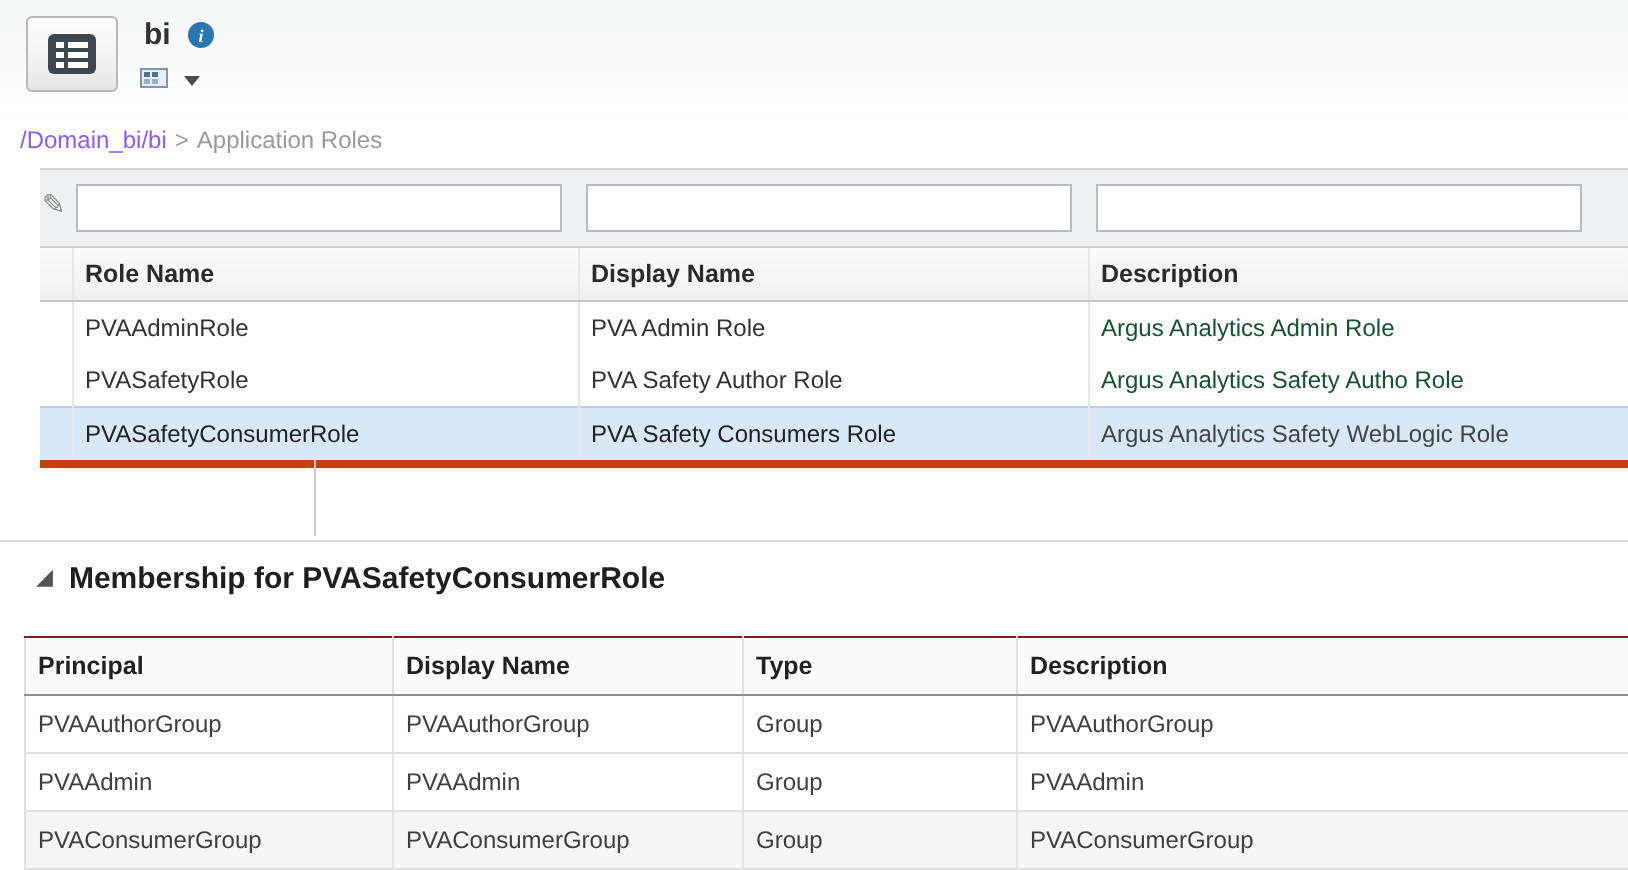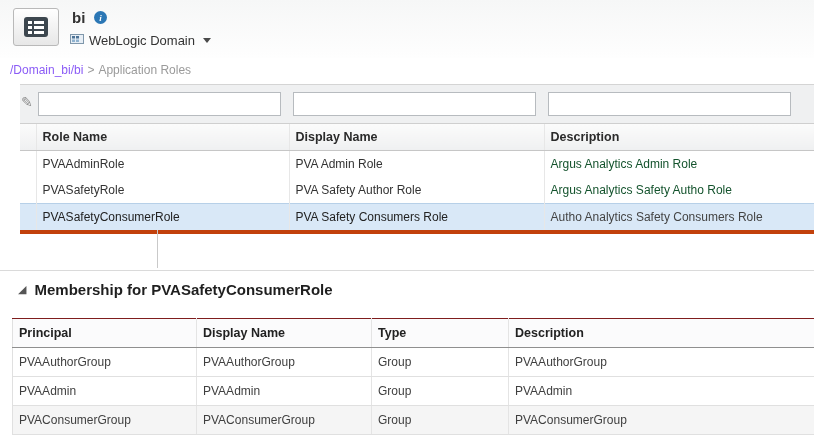--- a/index.html
+++ b/index.html
@@ -83,21 +83,20 @@
   <div class="domain-row">
     <span>
       <svg width="14" height="14" viewBox="0 0 14 14">
         <rect x="0.5" y="2.5" width="13" height="9" fill="#e7eef5" stroke="#7f97ab"></rect>
         <rect x="2" y="4" width="3" height="2.5" fill="#4d7396"></rect>
         <rect x="6" y="4" width="3" height="2.5" fill="#4d7396"></rect>
         <rect x="2" y="7.5" width="3" height="2.5" fill="#8fb2cf"></rect>
         <rect x="6" y="7.5" width="3" height="2.5" fill="#8fb2cf"></rect>
       </svg>
     </span>
-    <span>WebLogic Domain</span>
     <span class="caret"></span>
   </div>
 
   <div class="breadcrumb">
     <a>/Domain_bi/bi</a><span class="sep">&gt;</span><span>Application Roles</span>
   </div>
 
   <div class="t1-wrap">
     <div class="filter-band">
       <span class="qbe-pencil">✎</span>
@@ -130,21 +129,21 @@
         <tr>
           <td></td>
           <td>PVASafetyRole</td>
           <td>PVA Safety Author Role</td>
           <td class="desc">Argus Analytics Safety Autho Role</td>
         </tr>
         <tr class="selected">
           <td></td>
           <td>PVASafetyConsumerRole</td>
           <td>PVA Safety Consumers Role</td>
-          <td class="desc">Autho Analytics Safety Consumers Role</td>
+          <td class="desc">Argus Analytics Safety WebLogic Role</td>
         </tr>
       </tbody>
     </table>
   </div>
 
   <div class="artifact-line"></div>
   <div class="section-divider"></div>
 
   <div class="section-header">
     <span class="disclosure">◢</span>

